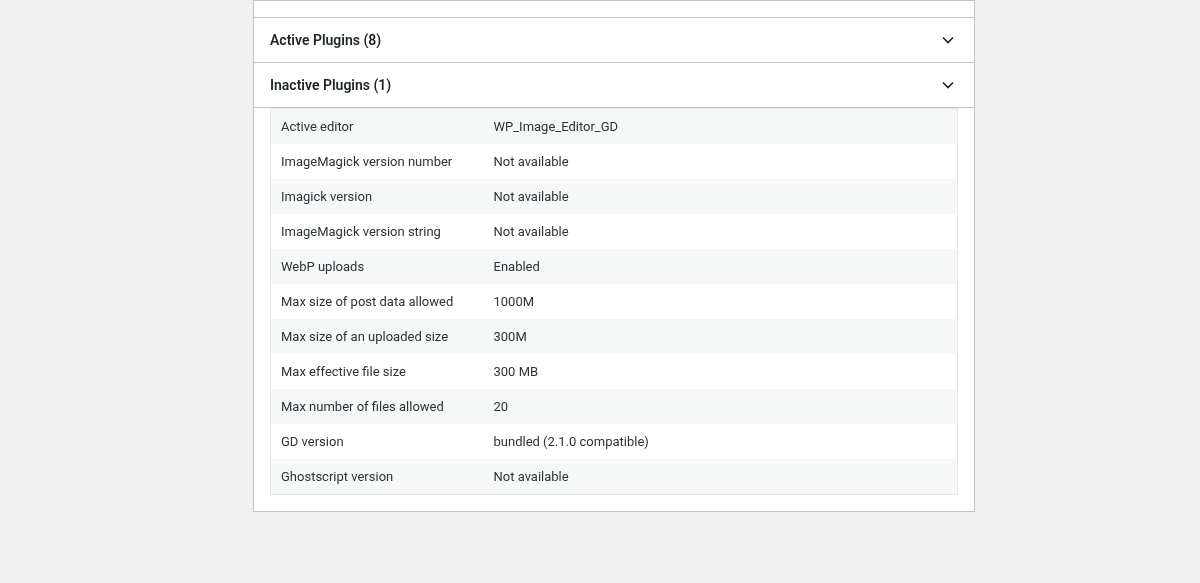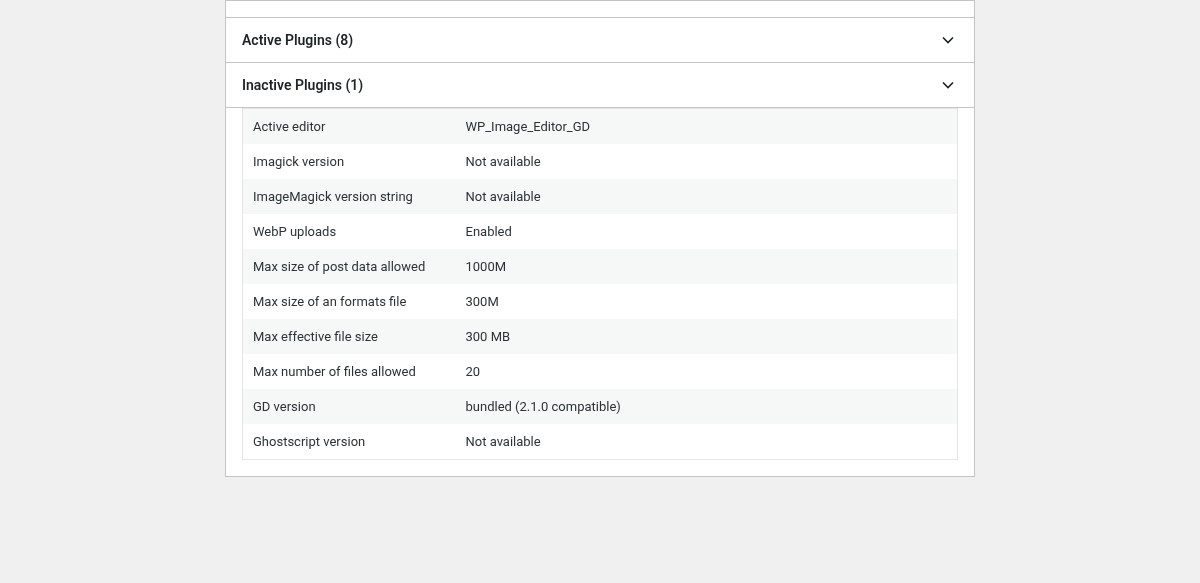--- a/index.html
+++ b/index.html
@@ -14,20 +14,21 @@
   }
   .container {
     width: 750px;
     margin: 0 auto;
     padding-top: 0;
   }
   .panel {
     background: #fff;
     border: 1px solid #c3c4c7;
     border-top: none;
+    margin-left: 28px;
   }
   .panel.first {
     border-top: 1px solid #c3c4c7;
     height: 18px;
   }
   .panel-header {
     display: flex;
     align-items: center;
     justify-content: space-between;
     padding: 12px 16px;
@@ -108,37 +109,41 @@
 
   <div class="panel">
     <div class="panel-body">
       <table class="table">
         <tbody id="media-tbody">
             <tr>
               <td class="label">Active editor</td>
               <td>WP_Image_Editor_GD</td>
             </tr>
             <tr>
+              <td class="label">ImageMagick version number</td>
+              <td>Not available</td>
+            </tr>
+            <tr>
               <td class="label">Imagick version</td>
               <td>Not available</td>
             </tr>
             <tr>
               <td class="label">ImageMagick version string</td>
               <td>Not available</td>
             </tr>
             <tr>
               <td class="label">WebP uploads</td>
               <td>Enabled</td>
             </tr>
             <tr>
               <td class="label">Max size of post data allowed</td>
               <td>1000M</td>
             </tr>
             <tr>
-              <td class="label">Max size of an formats file</td>
+              <td class="label">Max size of an uploaded size</td>
               <td>300M</td>
             </tr>
             <tr>
               <td class="label">Max effective file size</td>
               <td>300 MB</td>
             </tr>
             <tr>
               <td class="label">Max number of files allowed</td>
               <td>20</td>
             </tr>

